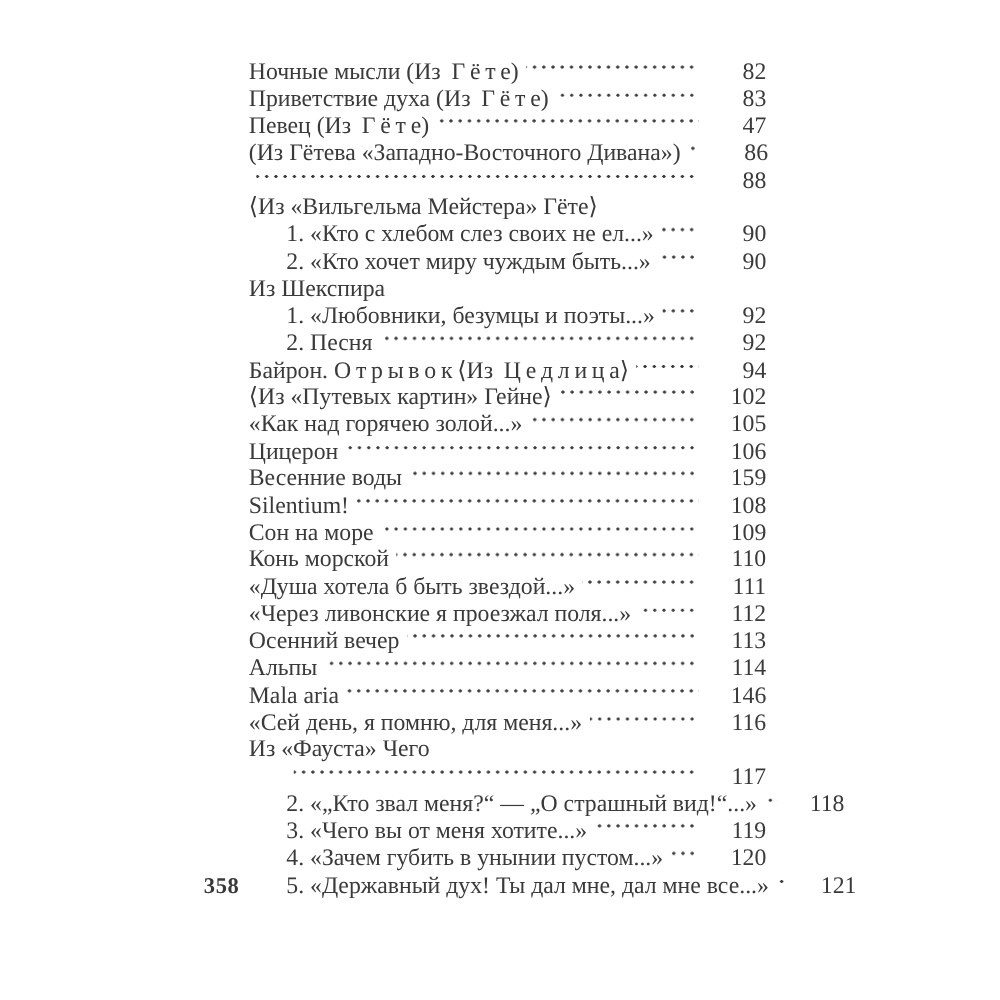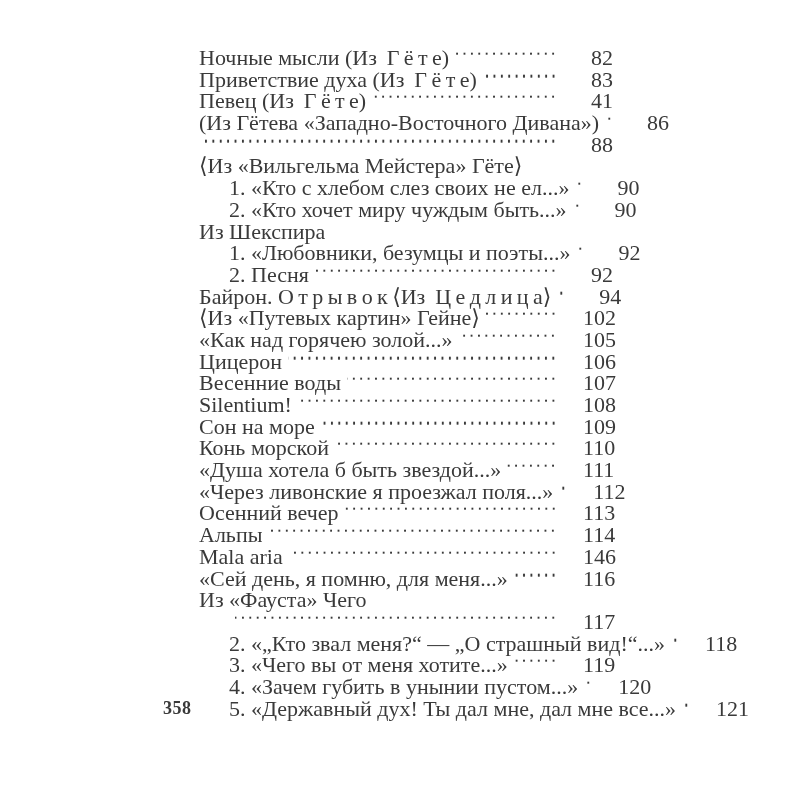--- a/index.html
+++ b/index.html
@@ -14,21 +14,21 @@
     background: #ffffff;
     overflow: hidden;
     font-family: "Liberation Serif", "DejaVu Serif", serif;
     color: #3a3a3a;
   }
   .toc {
     position: absolute;
     left: 199px;
     top: 47px;
     width: 414px;
-    font-size: 22px;
+    font-size: 19px;
     line-height: 21.7px;
   }
   .row {
     display: flex;
     align-items: baseline;
     height: 21.7px;
     white-space: nowrap;
   }
   .row.indent {
     padding-left: 30px;
@@ -75,21 +75,21 @@
         <span class="num">82</span>
       </div>
       <div class="row">
         <span class="title">Приветствие духа (Из  Г ё т е)</span>
         <span class="leader"></span>
         <span class="num">83</span>
       </div>
       <div class="row">
         <span class="title">Певец (Из  Г ё т е)</span>
         <span class="leader"></span>
-        <span class="num">41</span>
+        <span class="num">47</span>
       </div>
       <div class="row">
         <span class="title">(Из Гётева «Западно-Восточного Дивана»)</span>
         <span class="leader"></span>
         <span class="num">86</span>
       </div>
       <div class="row">
         <span class="leader"></span>
         <span class="num">88</span>
       </div>
@@ -135,21 +135,21 @@
         <span class="num">105</span>
       </div>
       <div class="row">
         <span class="title">Цицерон</span>
         <span class="leader"></span>
         <span class="num">106</span>
       </div>
       <div class="row">
         <span class="title">Весенние воды</span>
         <span class="leader"></span>
-        <span class="num">107</span>
+        <span class="num">159</span>
       </div>
       <div class="row">
         <span class="title">Silentium!</span>
         <span class="leader"></span>
         <span class="num">108</span>
       </div>
       <div class="row">
         <span class="title">Сон на море</span>
         <span class="leader"></span>
         <span class="num">109</span>

